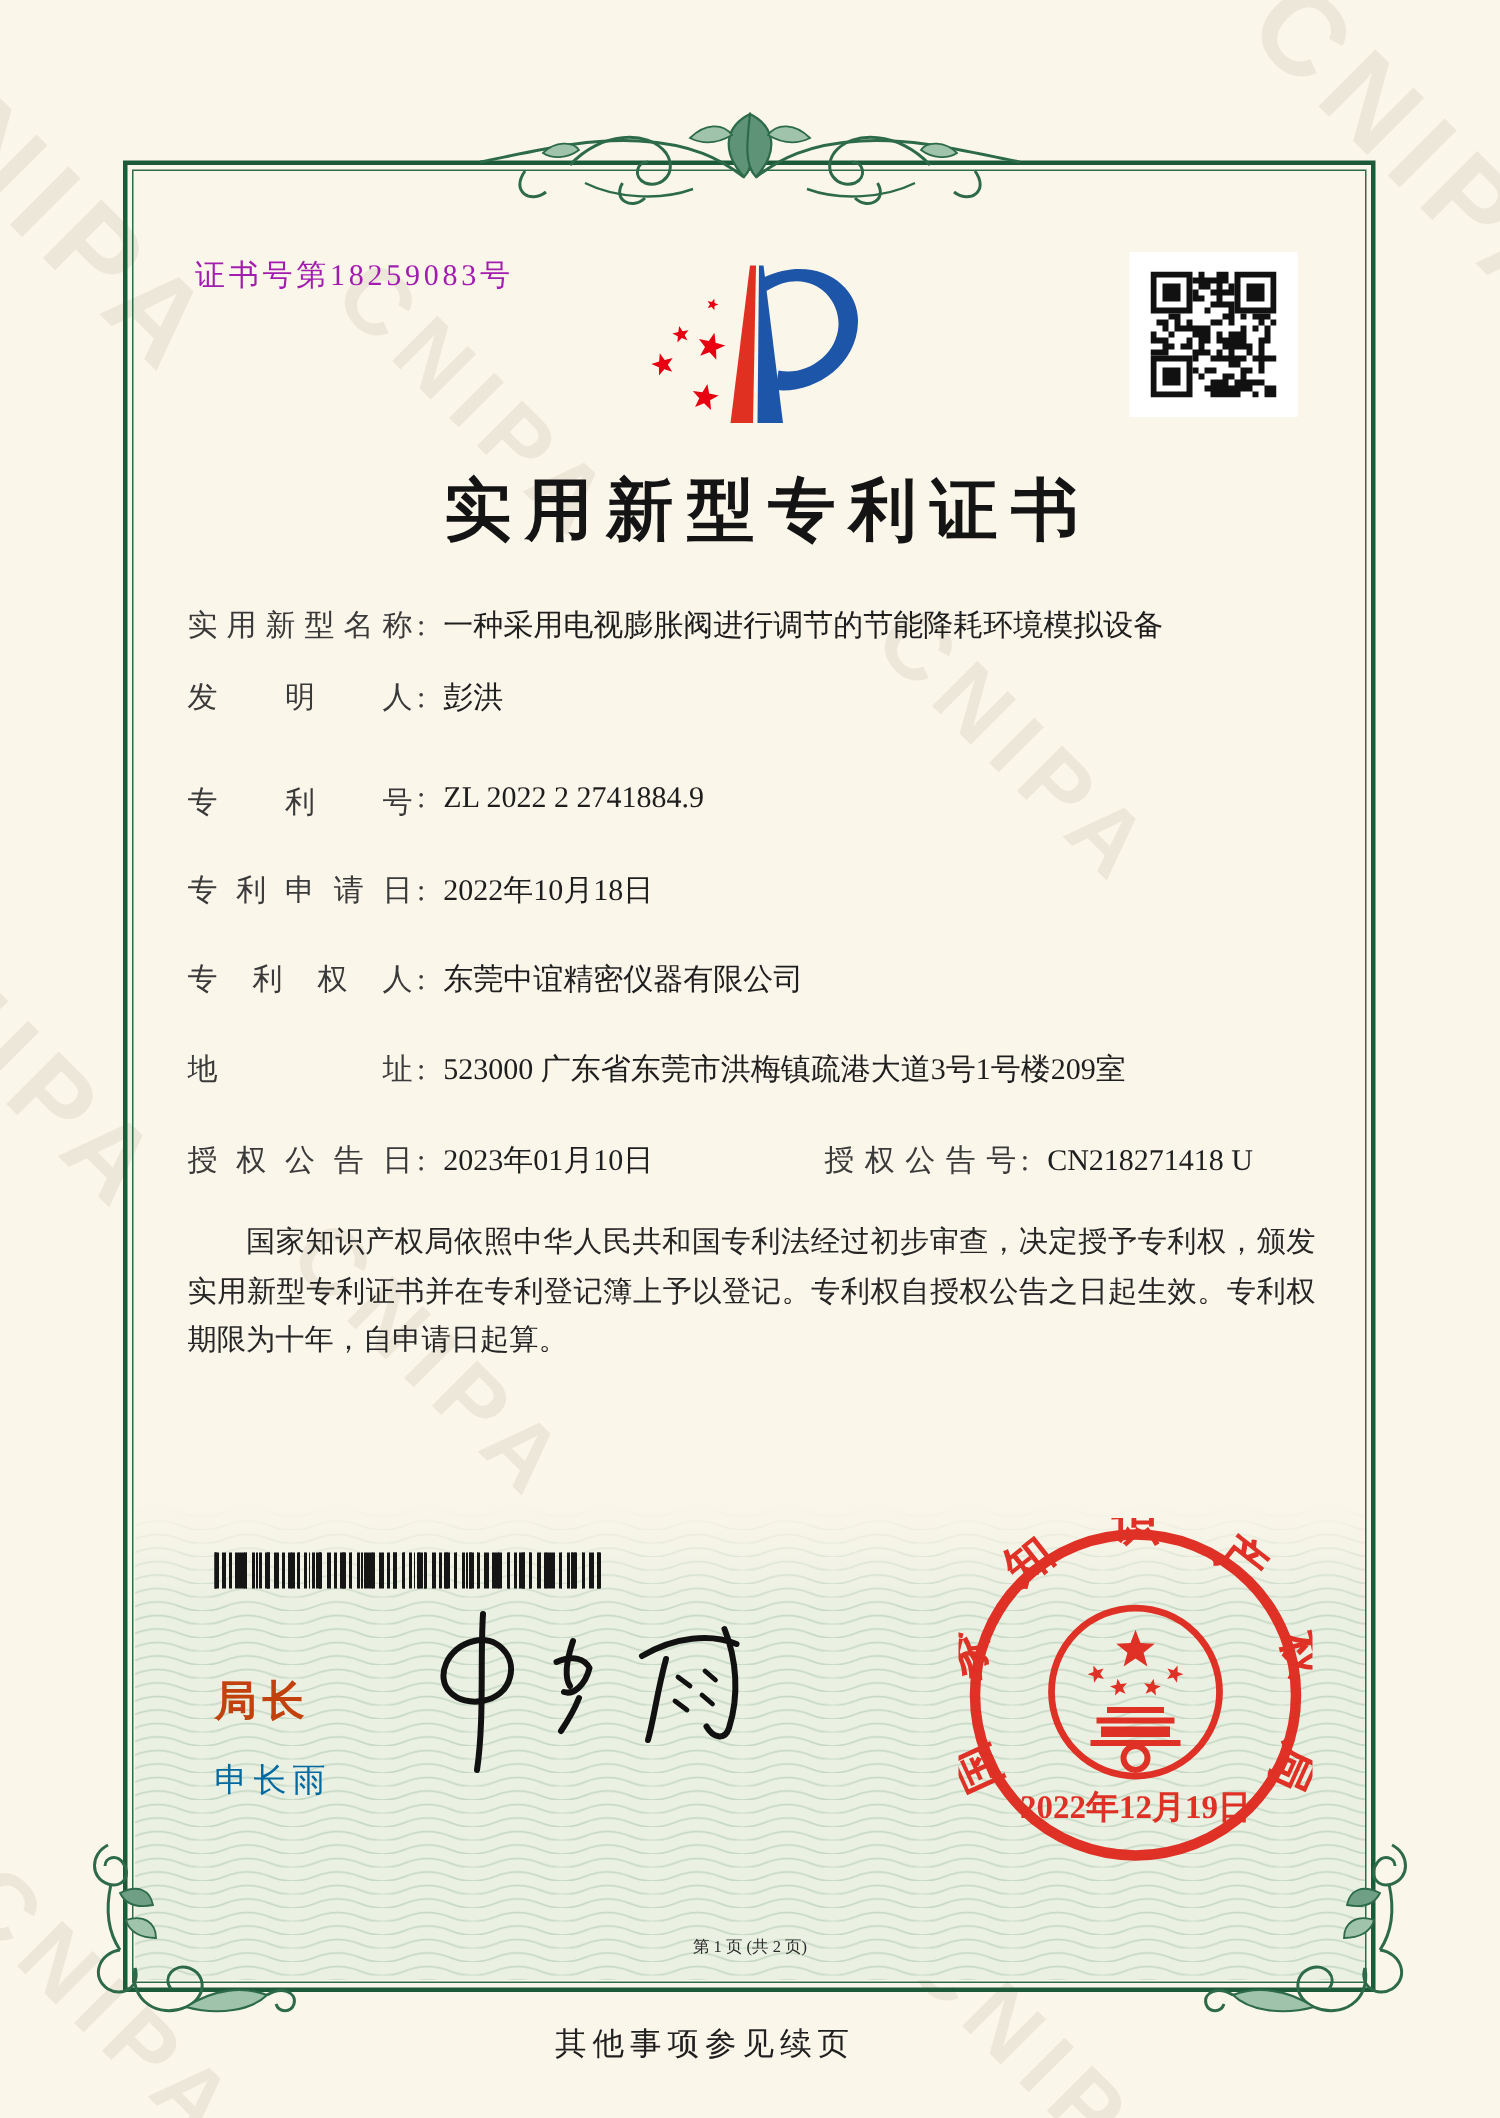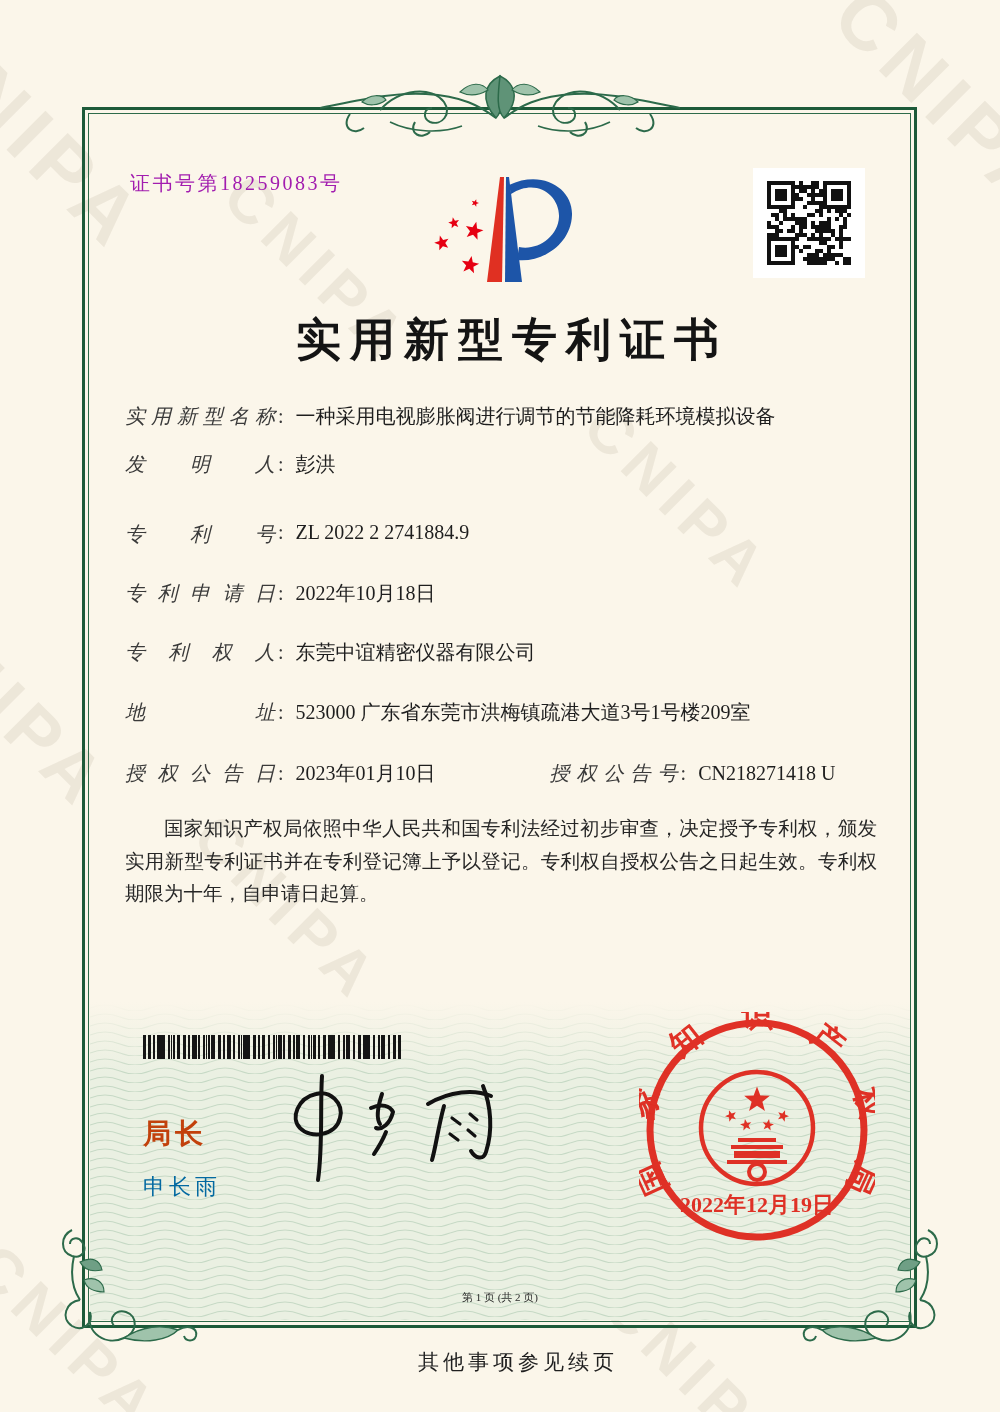--- a/index.html
+++ b/index.html
@@ -26,41 +26,41 @@
   .frame-inner{position:absolute;left:3px;top:3px;right:3px;bottom:3px;border:1px solid #2e6b4a;}
   .orn{position:absolute;z-index:4;pointer-events:none;}
   
   .cert-no{position:absolute;left:130px;top:170px;font-size:20px;letter-spacing:2.5px;color:#a21caf;z-index:5;}
   .logo{position:absolute;left:423px;top:163px;z-index:5;}
   .qr-patch{position:absolute;left:753px;top:168px;width:112px;height:110px;background:#fff;z-index:5;}
   .qr{position:absolute;left:767px;top:181px;z-index:6;}
   .title{position:absolute;left:0;top:310px;width:100%;text-align:center;
     font-size:45px;font-weight:bold;letter-spacing:9px;color:#141414;z-index:5;padding-left:12px;}
   .row{position:absolute;left:125px;width:780px;font-size:20px;color:#222;z-index:5;white-space:nowrap;}
-  .flabel{display:inline-block;width:150px;text-align:justify;text-align-last:justify;color:#3a3a3a;vertical-align:top;font-style:italic;}
+  .flabel{display:inline-block;width:150px;text-align:justify;text-align-last:justify;color:#3a3a3a;vertical-align:top;}
   .flabel.small{width:128px;margin-left:42px;}
   .colon{display:inline-block;margin:0 12px 0 3px;color:#3a3a3a;}
   .fvalue{color:#1e1e1e;}
   .grant-no{margin-left:72px;}
   .bodytext{position:absolute;left:125px;top:813px;width:752px;z-index:5;
     font-size:19.5px;line-height:32.5px;text-align:justify;color:#262626;}
   .bodytext p{margin:0;text-indent:2em;}
   .bodytext p + p{margin-top:9px;}
   .barcode{position:absolute;left:143px;top:1035px;width:258px;height:24px;z-index:5;
     background-image:
       repeating-linear-gradient(90deg,#151515 0 2px,transparent 2px 5px),
       repeating-linear-gradient(90deg,#151515 0 1px,transparent 1px 7px),
       repeating-linear-gradient(90deg,#151515 0 3px,transparent 3px 17px);}
   .signer-title{position:absolute;left:143px;top:1115px;font-size:28px;color:#c2410c;z-index:5;letter-spacing:4px;font-weight:bold;}
   .signer-name{position:absolute;left:143px;top:1172px;font-size:22px;color:#0369a1;z-index:5;letter-spacing:4px;}
   .signature{position:absolute;left:278px;top:1066px;z-index:5;}
   .seal{position:absolute;left:639px;top:1012px;z-index:7;opacity:0.93;}
   .pagenum{position:absolute;left:0;top:1290px;width:100%;text-align:center;font-size:11px;color:#2c2c2c;z-index:5;}
   .footer{position:absolute;left:0;top:1348px;width:94%;text-align:center;font-size:21px;
-    letter-spacing:4px;color:#1f1f1f;z-index:5;padding-left:48px;}
+    letter-spacing:4px;color:#1f1f1f;z-index:5;}
 </style>
 </head>
 <body>
 
 <div class="wm" style="left:-40px;top:0;font-size:80px">CNIPA</div>
 <div class="wm" style="left:260px;top:160px;font-size:62px">CNIPA</div>
 <div class="wm" style="left:880px;top:-30px;font-size:78px">CNIPA</div>
 <div class="wm" style="left:620px;top:390px;font-size:62px">CNIPA</div>
 <div class="wm" style="left:-60px;top:580px;font-size:72px">CNIPA</div>
 <div class="wm" style="left:230px;top:800px;font-size:62px">CNIPA</div>

